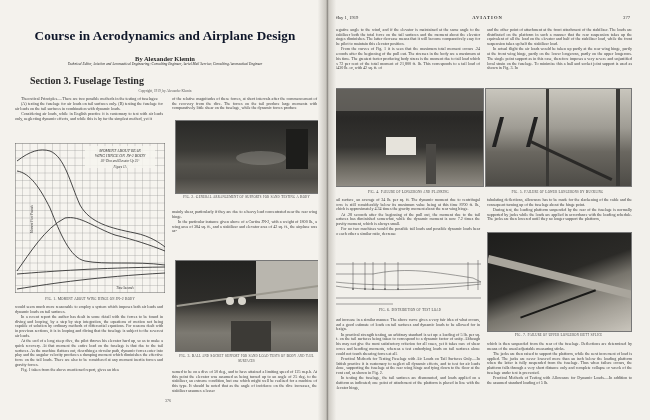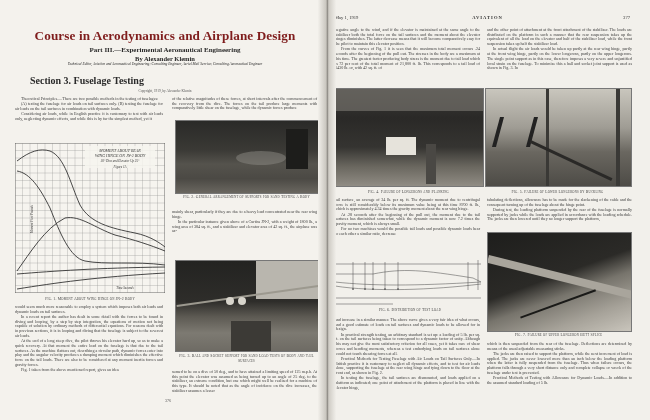--- a/index.html
+++ b/index.html
@@ -2,21 +2,21 @@
 <html><head>
 <meta charset="utf-8">
 <style>
   html,body{margin:0;padding:0;}
   body{width:650px;height:420px;overflow:hidden;background:#e9e6df;font-family:"Liberation Serif","DejaVu Serif",serif;color:#2a2a2a;}
   .spread{position:relative;width:650px;height:420px;background:#f3f1ec;}
   .page{position:absolute;top:0;height:420px;background:#f4f2ed;overflow:hidden;}
   .page.left{left:0;width:325px;}
   .page.right{left:325px;width:325px;background:#f2f0eb;}
   .gutter{position:absolute;left:318px;top:0;width:18px;height:420px;background:linear-gradient(90deg,#f2f0eb 0%,#c9c6bf 45%,#8d8a84 52%,#cfccc5 60%,#f1efea 100%);}
-  .title{position:absolute;left:30px;top:28px;width:270px;text-align:center;font-weight:bold;font-size:13.2px;letter-spacing:0.1px;color:#7f1d1d;}
+  .title{position:absolute;left:30px;top:28px;width:270px;text-align:center;font-weight:bold;font-size:13.2px;letter-spacing:0.1px;color:#0f172a;}
   .subtitle{position:absolute;left:30px;top:46px;width:270px;text-align:center;font-weight:bold;font-size:7px;color:#2a2a2a;}
   .byline{position:absolute;left:30px;top:55px;width:270px;text-align:center;font-weight:bold;font-size:6.5px;}
   .affil{position:absolute;left:55px;top:62px;width:220px;text-align:center;font-style:italic;font-size:3.6px;line-height:4px;}
   .section{position:absolute;left:30px;top:75px;width:270px;font-weight:bold;font-size:10px;}
   .copyright{position:absolute;left:30px;top:89px;width:270px;text-align:center;font-size:3.4px;color:#555;}
   .text{position:absolute;font-size:4.1px;line-height:4.7px;text-align:justify;color:#3a3a3a;}
   .text p{margin:0 0 0.6px 0;text-indent:6px;}
   .text p.noindent{text-indent:0;}
   .caption{position:absolute;font-size:3.8px;text-align:center;letter-spacing:0.2px;color:#444;font-variant:small-caps;}
   .header{position:absolute;top:15px;font-size:4.6px;color:#333;}
@@ -25,21 +25,20 @@
   .chart{position:absolute;left:15px;top:143px;width:150px;height:150px;}
   .diagram{position:absolute;left:333px;top:256px;width:150px;height:50px;}
 </style>
 </head>
 <body>
 
 <div class="spread">
 
   <div class="page left">
     <div class="title">Course in Aerodynamics and Airplane Design</div>
-    <div class="subtitle">Part III.—Experimental Aeronautical Engineering</div>
     <div class="byline">By Alexander Klemin</div>
     <div class="affil">Technical Editor, Aviation and Aeronautical Engineering; Consulting Engineer, Aerial Mail Service; Consulting Aeronautical Engineer</div>
     <div class="section">Section 3.  Fuselage Testing</div>
     <div class="copyright">Copyright, 1919, by Alexander Klemin</div>
 
     <div class="text" style="left:15px;top:97px;width:148px;">
       <p>Theoretical Principles.—There are two possible methods in the testing of fuselages:</p>
       <p>(A) testing the fuselage for air loads on tail surfaces only. (B) testing the fuselage for air loads on the tail surfaces in combination with dynamic loads.</p>
       <p>Considering air loads, while in English practice it is customary to test with air loads only, neglecting dynamic effects, and while this is by far the simplest method, yet it</p>
     </div>

